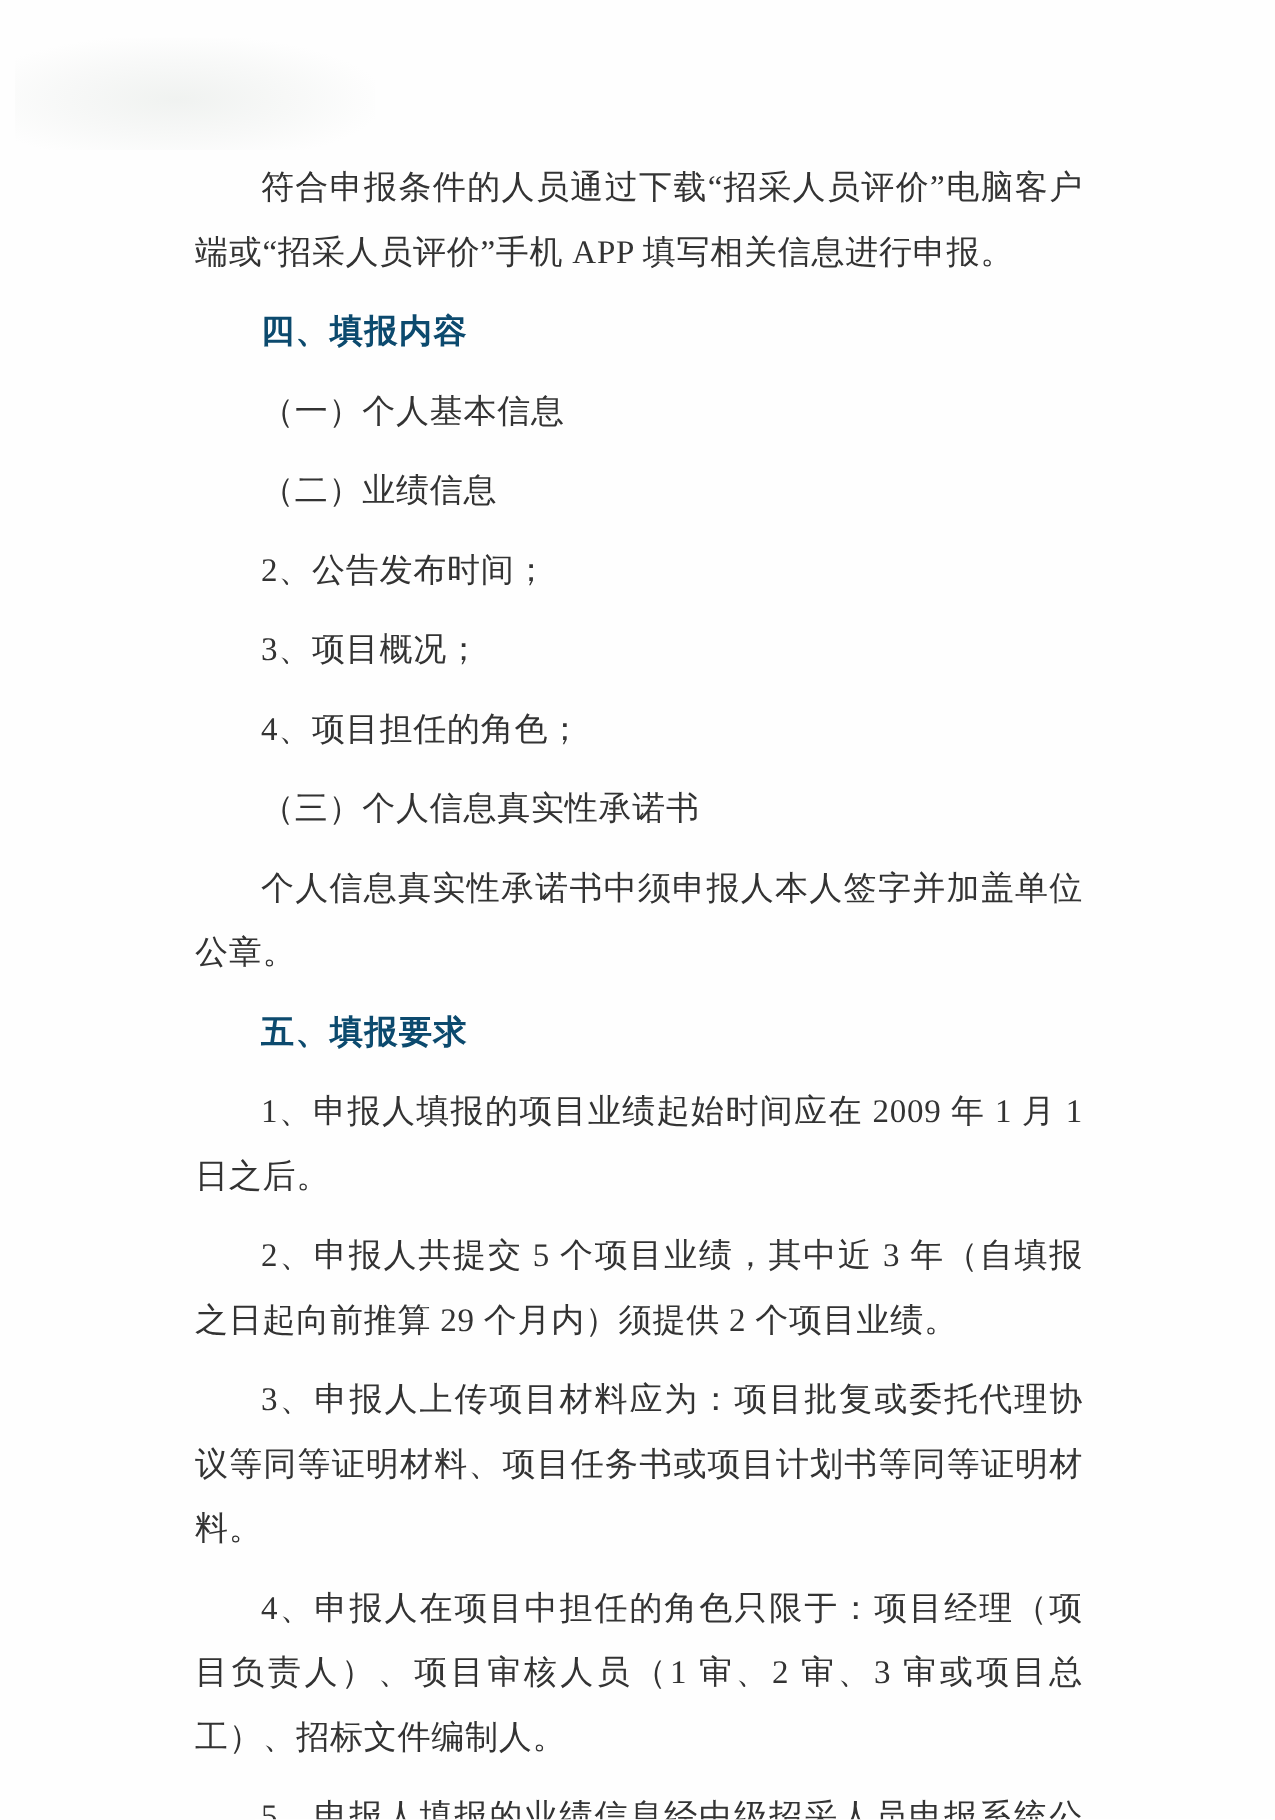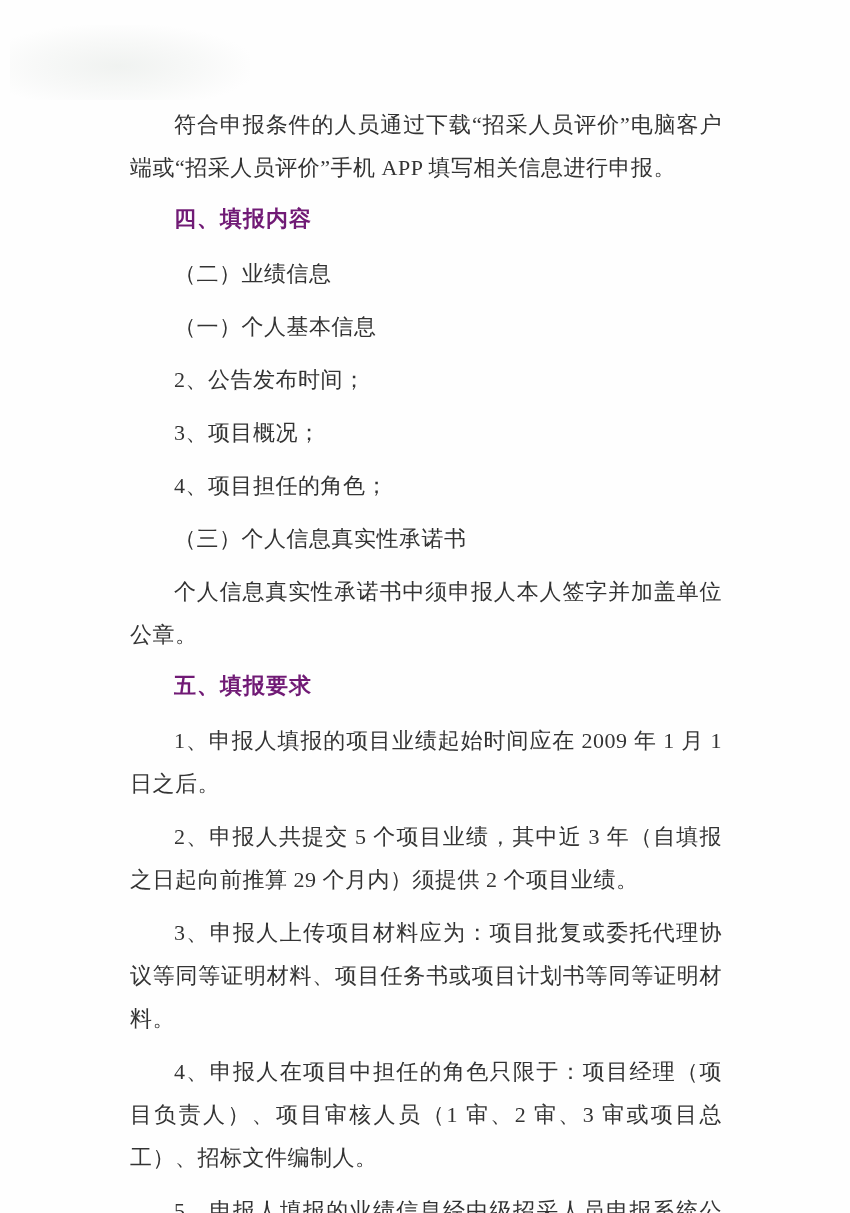--- a/index.html
+++ b/index.html
@@ -36,37 +36,37 @@
     font-size: 22px;
     line-height: 43px;
     text-align: justify;
   }
   .para {
     margin: 10px;
     text-indent: 2em;
     letter-spacing: 0.5px;
   }
   .para.heading {
-    font-family: Liberation Mono, monospace;
+    font-family: Liberation Sans, sans-serif;
     font-weight: 700;
-    color: #701a75;
+    color: #0c4a6e;
     letter-spacing: 1px;
   }
 </style>
 </head>
 <body>
 
 <div class="page">
   <div class="scan-smudge"></div>
 
   <div class="content">
     <p class="para">符合申报条件的人员通过下载“招采人员评价”电脑客户端或“招采人员评价”手机 APP 填写相关信息进行申报。</p>
     <p class="para heading">四、填报内容</p>
+    <p class="para">（一）个人基本信息</p>
     <p class="para">（二）业绩信息</p>
-    <p class="para">（一）个人基本信息</p>
     <p class="para">2、公告发布时间；</p>
     <p class="para">3、项目概况；</p>
     <p class="para">4、项目担任的角色；</p>
     <p class="para">（三）个人信息真实性承诺书</p>
     <p class="para">个人信息真实性承诺书中须申报人本人签字并加盖单位公章。</p>
     <p class="para heading">五、填报要求</p>
     <p class="para">1、申报人填报的项目业绩起始时间应在 2009 年 1 月 1 日之后。</p>
     <p class="para">2、申报人共提交 5 个项目业绩，其中近 3 年（自填报之日起向前推算 29 个月内）须提供 2 个项目业绩。</p>
     <p class="para">3、申报人上传项目材料应为：项目批复或委托代理协议等同等证明材料、项目任务书或项目计划书等同等证明材料。</p>
     <p class="para">4、申报人在项目中担任的角色只限于：项目经理（项目负责人）、项目审核人员（1 审、2 审、3 审或项目总工）、招标文件编制人。</p>

